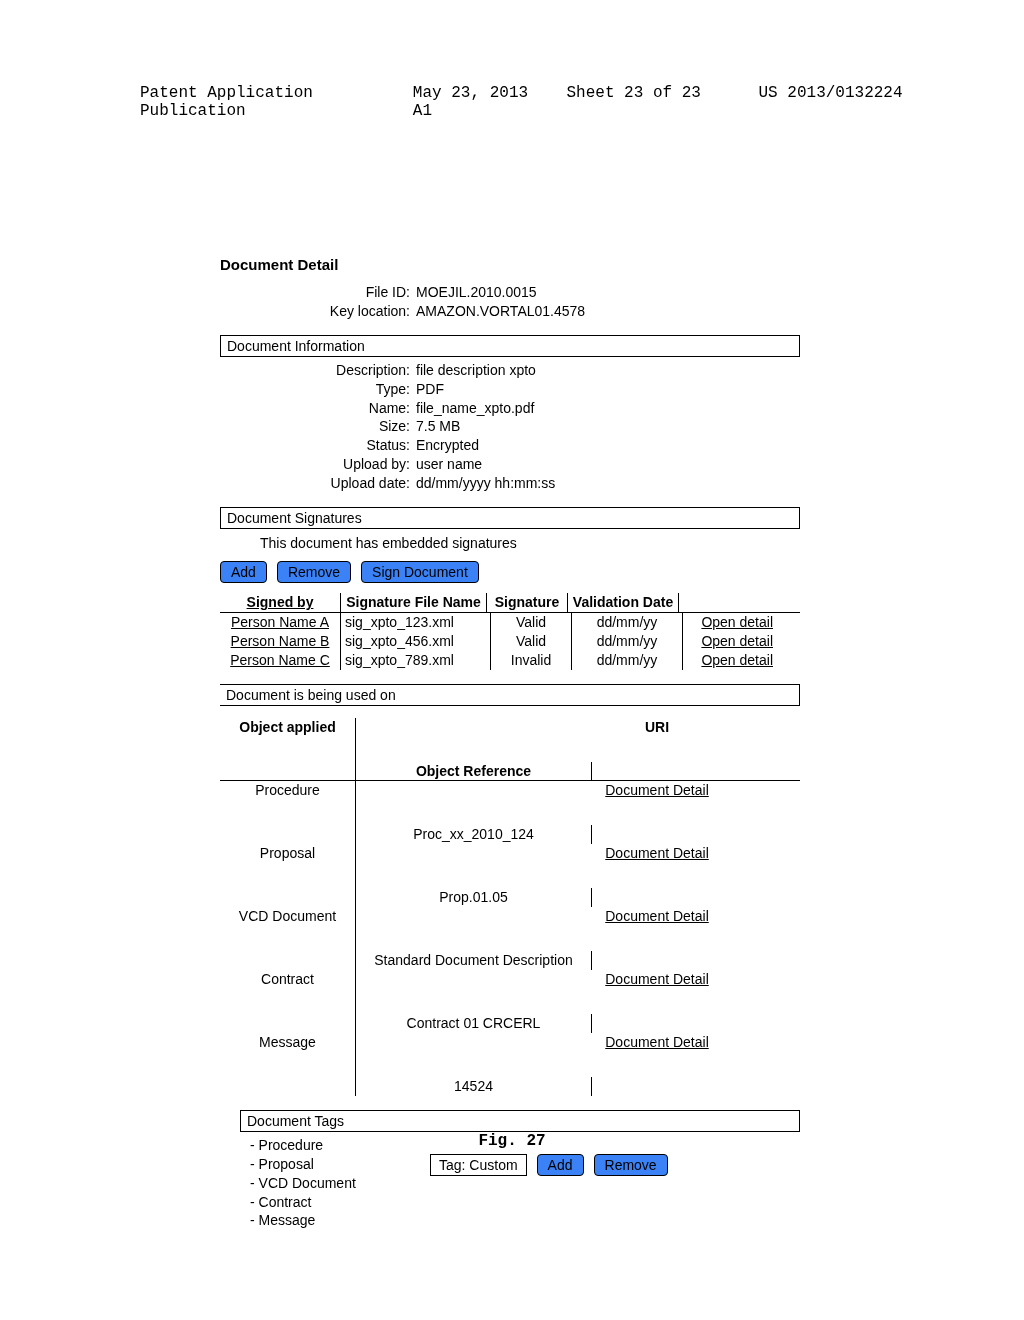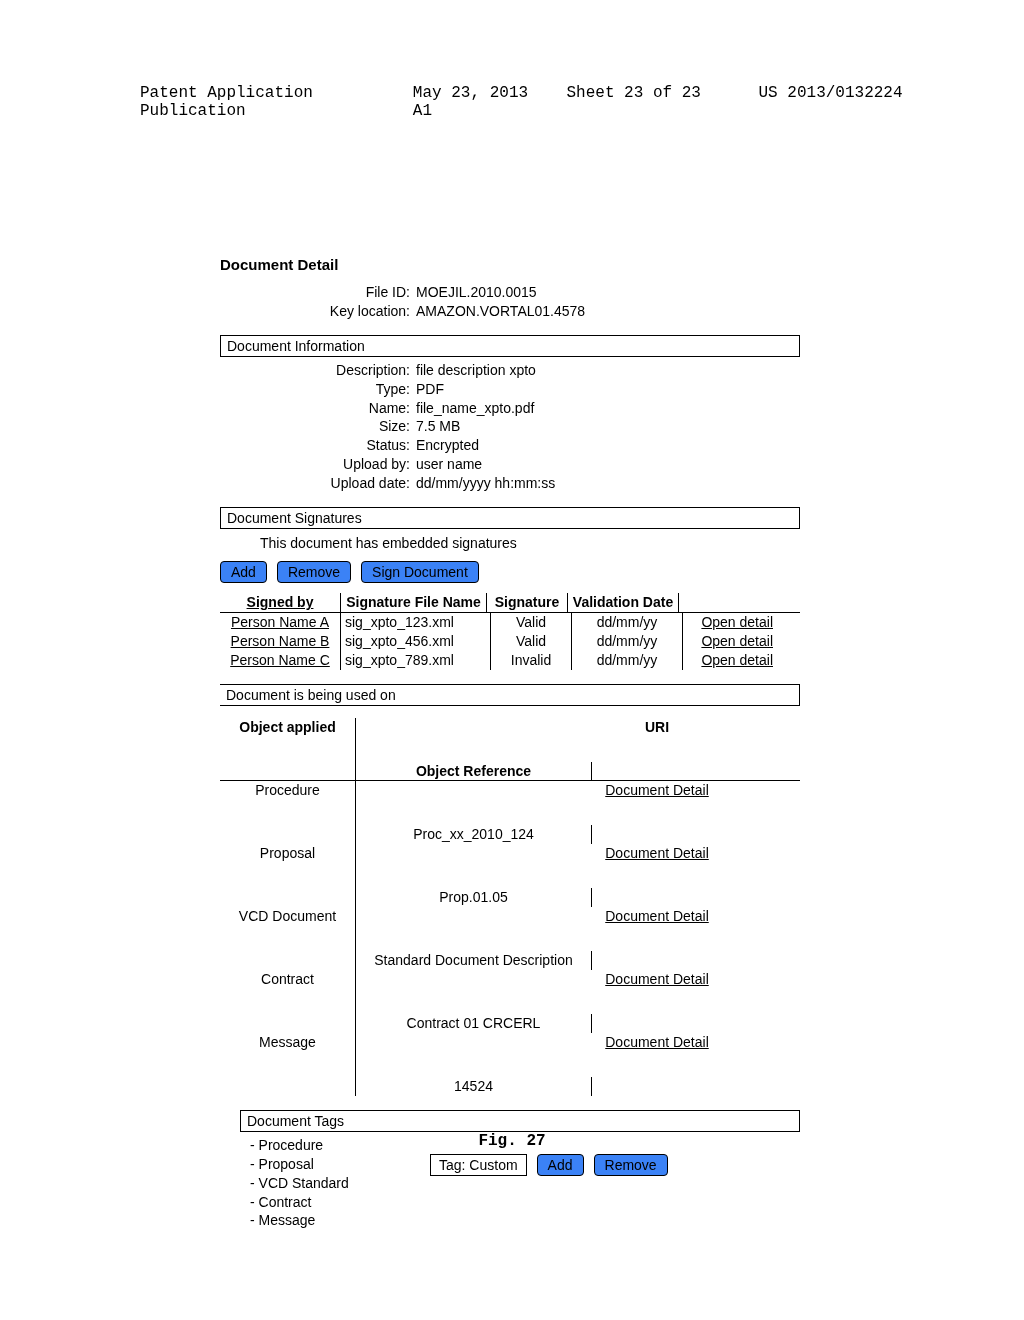--- a/index.html
+++ b/index.html
@@ -265,21 +265,21 @@
       </div>
     </div>
 
     <div class="gap"></div>
 
     <div class="section-box" style="margin-left:20px;">Document Tags</div>
     <div class="tags-block">
       <div class="tags-list">
         <div>- Procedure</div>
         <div>- Proposal</div>
-        <div>- VCD Standard</div>
+        <div>- VCD Document</div>
         <div>- Contract</div>
         <div>- Message</div>
       </div>
       <div class="tags-ctrls">
         <div class="tag-input">Tag: Custom</div>
         <div class="btn">Add</div>
         <div class="btn">Remove</div>
       </div>
     </div>
 

